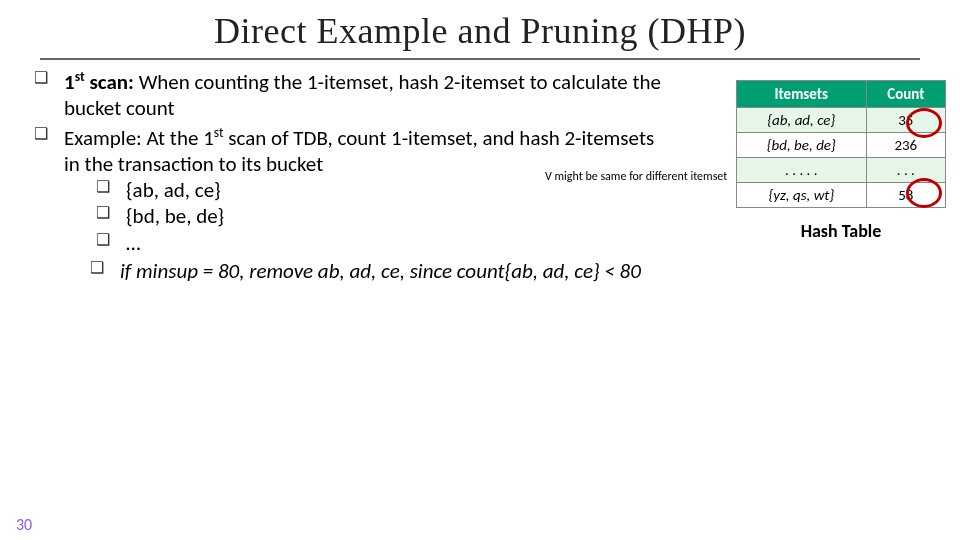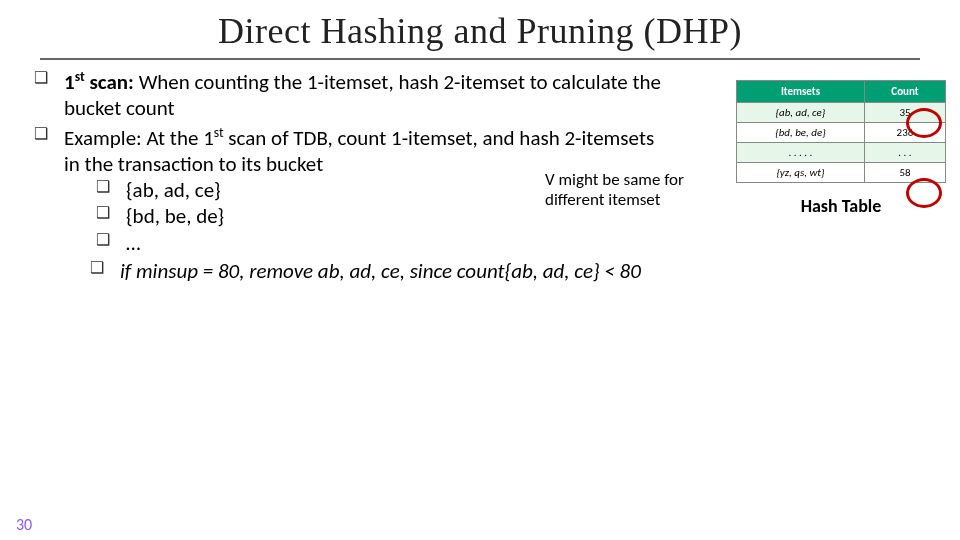--- a/index.html
+++ b/index.html
@@ -76,34 +76,34 @@
     left: 4px;
     top: 0;
     font-size: 16px;
     color: #333;
   }
   .hashing-label { font-weight: 700; }
   .scan-label { font-weight: 700; }
   sup { font-size: 0.65em; }
   .annot {
     position: absolute;
-    font-size: 17px;
+    font-size: 12px;
     line-height: 1.15;
     width: 190px;
   }
   .right {
     position: absolute;
     right: 14px;
     top: 80px;
     width: 210px;
   }
   table.hash {
     border-collapse: collapse;
     width: 100%;
-    font-size: 11px;
+    font-size: 15px;
   }
   table.hash th {
     background: #009e73;
     color: #fff;
     font-weight: 700;
     padding: 4px 6px;
     border: 1px solid #888;
     text-align: center;
   }
   table.hash td {
@@ -140,21 +140,21 @@
     width: 30px;
     height: 24px;
     pointer-events: none;
   }
 </style>
 </head>
 <body>
 
 <div class="slide">
 
-  <div class="title">Direct Hashing and Pruning (DHP)</div>
+  <div class="title">Direct Example and Pruning (DHP)</div>
   <hr class="hr">
 
   <div class="body">
     <div class="left">
       <ul class="top">
         <li>
           <span class="scan-label">1</span><sup class="scan-label">st</sup><span class="scan-label"> scan:</span><span> When counting the 1-itemset, hash 2-itemset to calculate the bucket count</span>
         </li>
         <li>
           <span>Example: At the 1</span><sup>st</sup><span> scan of TDB, count 1-itemset, and hash 2-itemsets in the transaction to its bucket</span>

